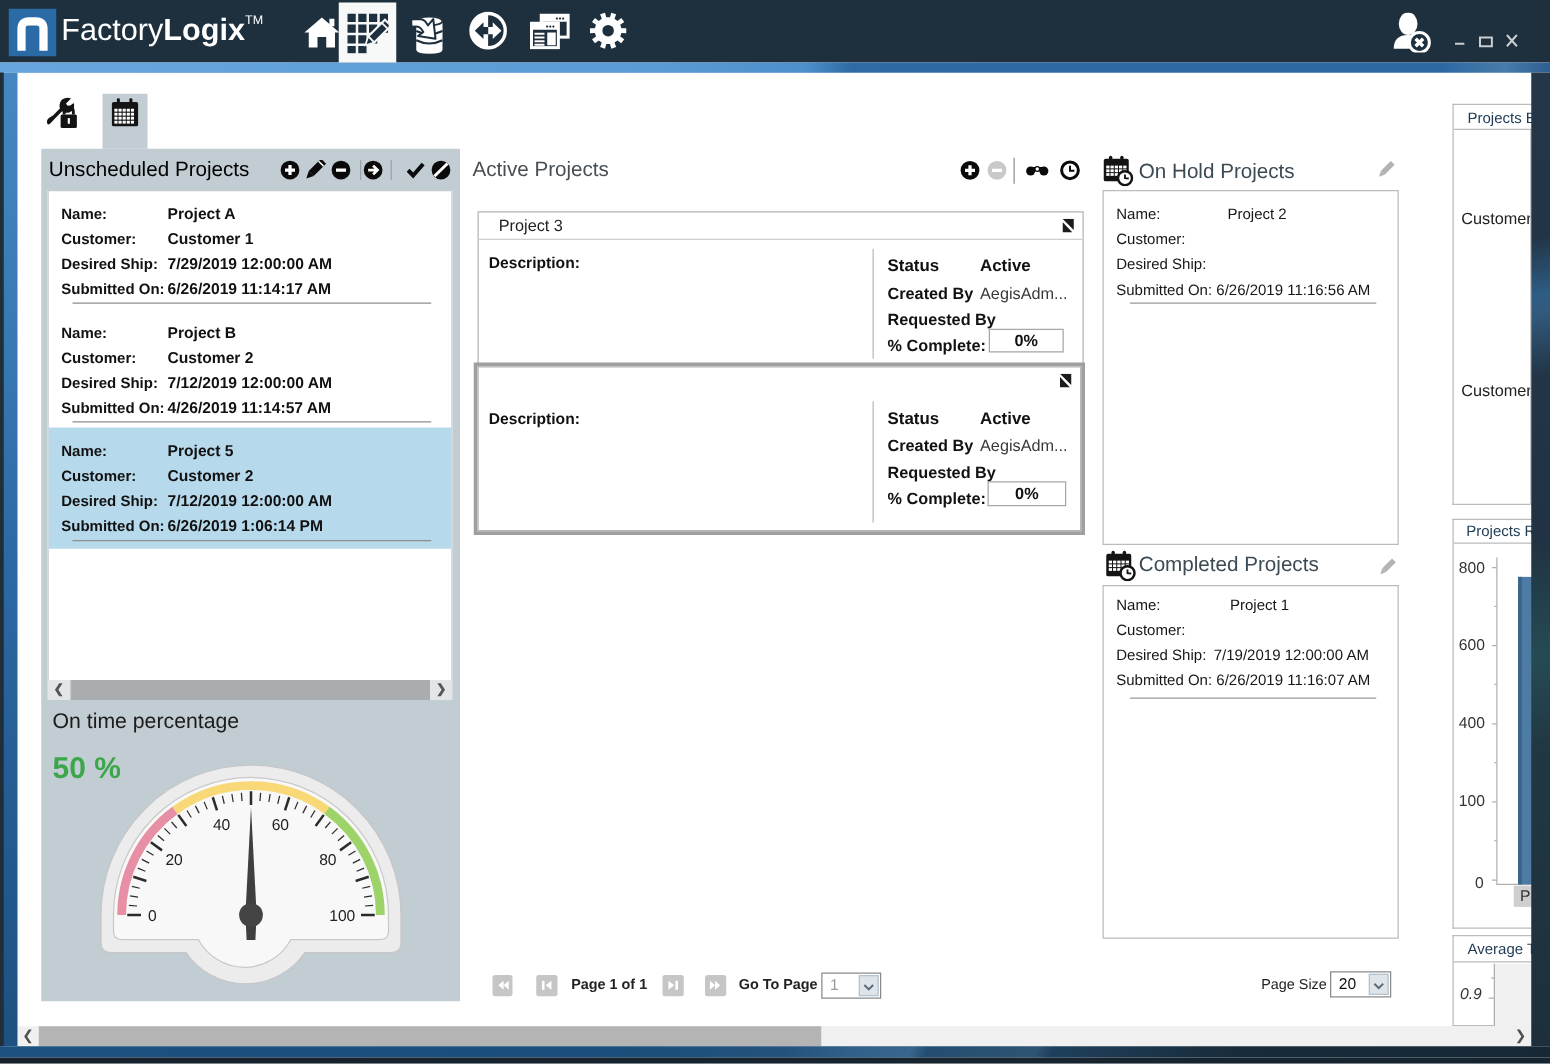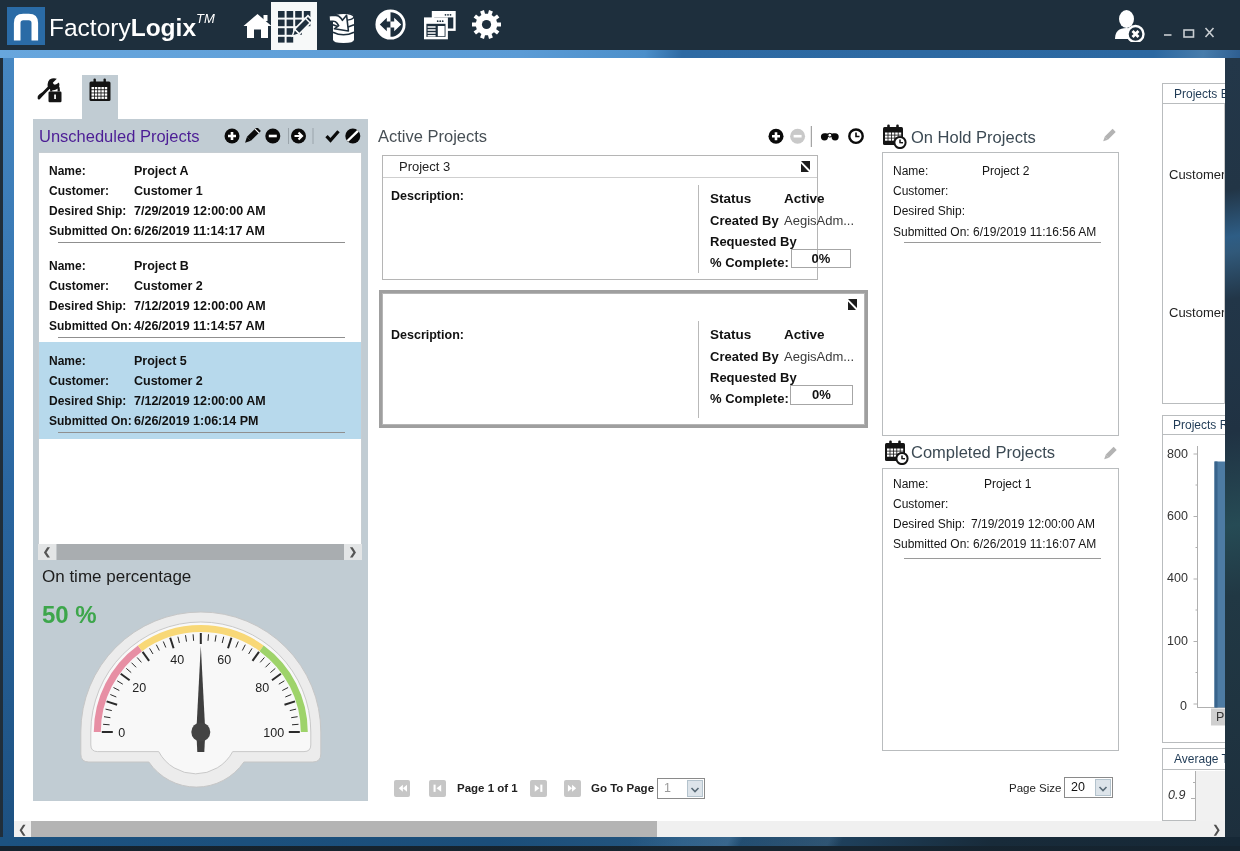--- a/index.html
+++ b/index.html
@@ -17,28 +17,28 @@
   background:linear-gradient(170deg,#233749 0%,#223546 17%,#2e5d85 23%,#31597a 25%,#223648 31%,#203243 48%,#264b55 60%,#213844 69%,#1d2f3d 100%); }
 #bframe1 { z-index:5; left:0; top:837px; width:1240px; height:8.5px;
   background:linear-gradient(to right,#1c5280 0%,#1b4e7a 40%,#25567f 55%,#182b3a 80%,#162836 100%); }
 #bframe2 { z-index:5; left:0; top:845.5px; width:1240px; height:5.5px;
   background:linear-gradient(to right,#15222d 0%,#16242f 60%,#152430 100%); }
 #content { left:14px; top:57px; width:1211px; height:764px; background:#fff; border-top:1px solid #2d7abc; }
 
 #logo { z-index:6; left:7px; top:7px; width:38px; height:38px; background:#2a6ba6; }
 #brand { z-index:6; left:49px; top:11px; width:400px; height:34px; color:#fff; font-size:24.5px; letter-spacing:0px; }
 #brand .f { font-weight:300; } #brand .l { font-weight:700; }
-#brand .tm { font-size:13px; vertical-align:13px; letter-spacing:0;font-style:italic; }
+#brand .tm { font-size:10px; vertical-align:13px; letter-spacing:0; }
 #navtab { z-index:6; left:271px; top:2px; width:46px; height:48px; background:#f7f9f9; }
 .winbtn { stroke:#c9ced2; stroke-width:1.6; fill:none; }
 
 #tabcal { left:82px; top:75px; width:36px; height:44px; background:#c1ccd3; }
 
 #lpanel { left:33px; top:119px; width:335px; height:682px; background:#c1ccd3; }
-#lpanel h1 { position:absolute; left:6px; top:8px; font-size:16.5px; font-weight:400; color:#4c1d95; }
+#lpanel h1 { position:absolute; left:6px; top:8px; font-size:16.5px; font-weight:400; color:#000000; }
 #llist { position:absolute; left:5px; top:33px; width:324px; height:393px; background:#fff; border:1px solid #c6cdd2; }
 .litem { position:absolute; left:0; width:100%; font-size:12px; font-weight:700; color:#111; }
 .lrow { position:absolute; left:10px; height:20px; line-height:20px; white-space:nowrap; }
 .lrow b { position:absolute; left:0; } .lrow span { position:absolute; left:85px; font-size:12.5px; }
 .lsep { position:absolute; left:19px; width:287px; height:1px; background:#8f8f8f; }
 #lsel { position:absolute; left:0px; top:189px; width:322px; height:97px; background:#b7d9ec; }
 
 #lscroll { position:absolute; left:5px; top:424.5px; width:324px; height:16px; background:#c3c7ca; }
 #lscroll .btn { position:absolute; top:0; width:18px; height:16px; background:#e3e5e6; color:#555; font-size:10px; line-height:16px; text-align:center; font-weight:700; }
 #lscroll .thumb { position:absolute; left:19px; top:0; width:292px; height:16px; background:#a9adb0; }
@@ -369,21 +369,21 @@
         <circle cx="58.5" cy="10.8" r="3.6"></circle>
         <circle cx="69.1" cy="10.8" r="3.6"></circle>
         <rect x="58" y="7.6" width="11.5" height="3.4" rx="1.6"></rect>
         <circle cx="63.8" cy="9.2" r="1.9" fill="#fff" stroke="#0a0a0a" stroke-width="1"></circle>
       </g>
     <circle cx="90" cy="10.2" r="6.7" fill="none" stroke="#0a0a0a" stroke-width="2.4"></circle>
       <path d="M 90 6.5 L 90 10.5 L 93.5 10.5" stroke="#0a0a0a" stroke-width="1.6" fill="none"></path>
   </svg>
 </div>
 
-<div class="card" id="card3" style="left:382px;top:155px;width:436px;height:125px;">
+<div class="card" id="card3" style="left:382px;top:169px;width:485px;height:125px;">
   <div class="chead">Project 3</div>
   <svg class="expic" viewBox="0 0 11 11">
       <path d="M 0 0 L 9 0 L 9 9 Z M 0 2.5 L 0 11 L 8 11 Z" fill="#1c1c1c"></path>
     </svg>
   <div class="cdesc" style="top:33px;">Description:</div>
   <div class="cvline" style="left:315px;top:29px;height:88px;"></div>
   <div class="crow" style="left:327px;top:35px;font-size:13.5px;"><b>Status</b></div>
   <div class="crow" style="left:401px;top:35px;font-size:13.5px;"><b>Active</b></div>
   <div class="crow" style="left:327px;top:57px;"><b>Created By</b></div>
   <div class="crow" style="left:401px;top:57px;color:#3a3a3a;">AegisAdm...</div>
@@ -464,21 +464,21 @@
 <svg class="abs" style="left:1100px;top:128px;" width="17" height="16" viewBox="0 0 17 16">
     <g transform="translate(8.5,8) rotate(45)">
       <rect x="-2.2" y="-8" width="4.4" height="11" fill="#b3b3b3"></rect>
       <path d="M -2.2 3 L 0 7.5 L 2.2 3 Z" fill="#b3b3b3"></path>
     </g>
   </svg>
 <div class="rpbox" style="left:882px;top:152px;width:237px;height:284px;">
   <div class="rrow" style="left:10px;top:10.5px;">Name:<span class="v" style="left:89px;">Project 2</span></div>
   <div class="rrow" style="left:10px;top:30.9px;">Customer:</div>
   <div class="rrow" style="left:10px;top:51.3px;">Desired Ship:</div>
-  <div class="rrow" style="left:10px;top:71.7px;">Submitted On: 6/19/2019 11:16:56 AM</div>
+  <div class="rrow" style="left:10px;top:71.7px;">Submitted On: 6/26/2019 11:16:56 AM</div>
   <div class="rsep" style="left:21px;top:89px;"></div>
 </div>
 
 <svg class="abs" style="left:884px;top:440px;" width="25" height="25" viewBox="0 0 25 25">
   <rect x="1" y="3" width="20" height="18" rx="1.5" fill="#141414"></rect>
   <rect x="5.2" y="0.5" width="2.6" height="6" rx="1.2" fill="#141414"></rect>
     <rect x="14.2" y="0.5" width="2.6" height="6" rx="1.2" fill="#141414"></rect>
   <g fill="#fff">
       <rect x="3" y="8.5" width="2.6" height="2.2"></rect>
       <rect x="6.4" y="8.5" width="2.6" height="2.2"></rect>

